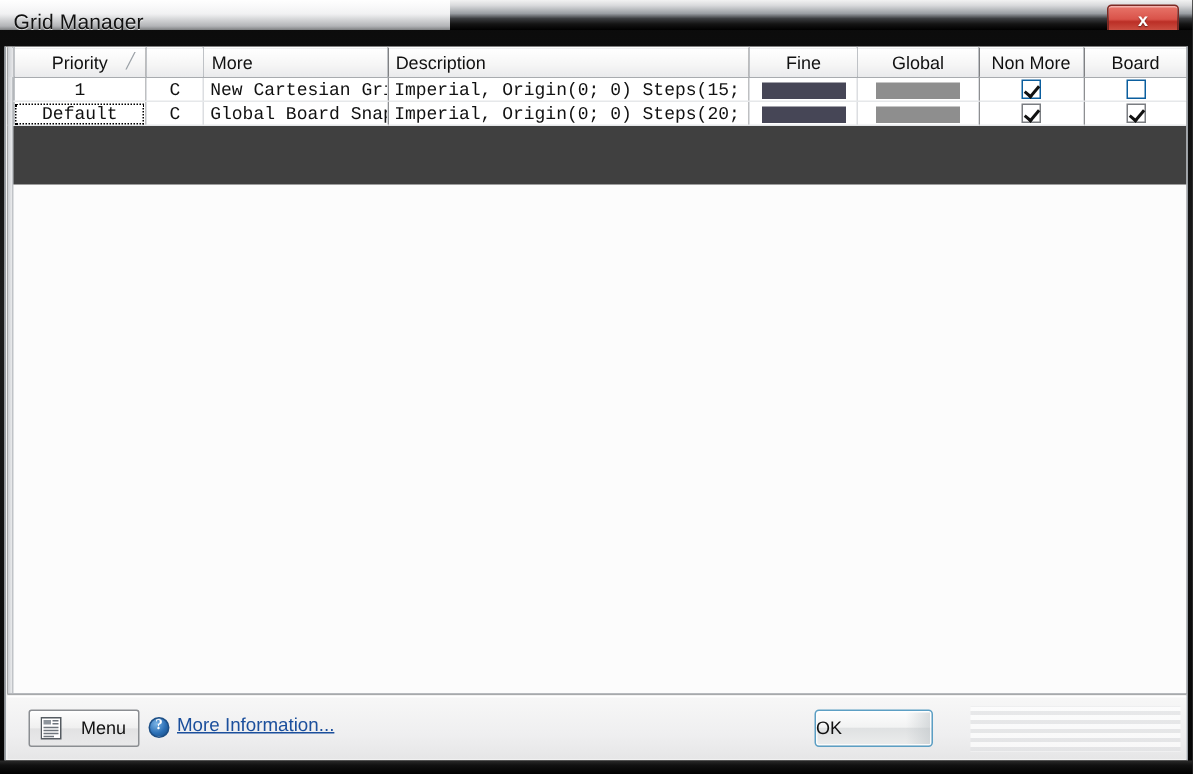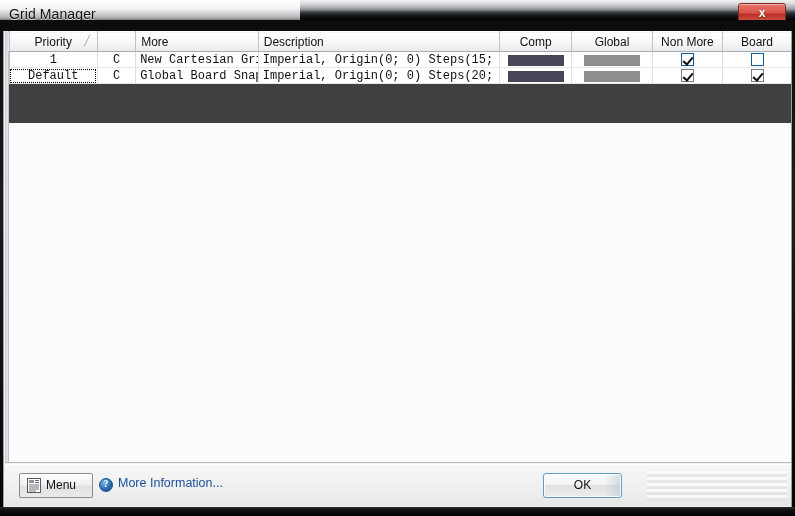--- a/index.html
+++ b/index.html
@@ -224,21 +224,21 @@
   }
   #menu-icon {
     position: absolute;
     left: 7px; top: 4px;
     width: 15px; height: 16px;
   }
   #menu-label {
     position: absolute;
     left: 26px; top: 4px;
     width: 46px;
-    text-align: left;
+    text-align: center;
     font-size: 12px;
     color: #111;
     font-family: "Liberation Sans", sans-serif;
   }
   #more-info {
     position: absolute;
     left: 94px; top: 13px;
     height: 16px;
     cursor: pointer;
   }
@@ -260,36 +260,37 @@
     color: #fff;
     font-family: "Liberation Serif", serif;
   }
   #more-info-label {
     position: absolute;
     left: 19px; top: -2px;
     font-size: 12.5px;
     color: #1b4f9c;
     white-space: nowrap;
     font-family: "Liberation Sans", sans-serif;
+    text-decoration: underline;
   }
   #ok-button {
     position: absolute;
     left: 538px; top: 8px;
     width: 79px; height: 25px;
     border: 1px solid #5c9fc4;
     border-radius: 3px;
     background: linear-gradient(180deg,#fdfdfd 0%, #f2f3f3 47%, #dfe1e2 50%, #eceded 100%);
     box-shadow: inset 0 0 0 1px rgba(255,255,255,.8);
     cursor: pointer;
     box-sizing: border-box;
   }
   #ok-label {
     position: absolute;
     left: 0; right: 0; top: 4px;
-    text-align: center;
+    text-align: left;
     font-size: 12px;
     color: #111;
     font-family: "Liberation Sans", sans-serif;
   }
   #ok-button .gloss {
     position: absolute;
     right: 1px; top: 1px;
     width: 16px; bottom: 1px;
     background: linear-gradient(90deg,rgba(255,255,255,0) 0%, rgba(190,196,200,.55) 100%);
   }
@@ -344,21 +345,21 @@
         <thead>
           <tr>
             <th style="border-right:1px solid #c0c3c7;background:linear-gradient(90deg,#c9ccd0,#e9eaec);"></th>
             <th class="c">
               <span>Priority</span>
               <span class="sortmark">╱</span>
             </th>
             <th class="c"></th>
             <th class="l">More</th>
             <th class="l">Description</th>
-            <th class="c">Comp</th>
+            <th class="c">Fine</th>
             <th class="c">Global</th>
             <th class="c">Non More</th>
             <th class="c" style="border-right:none">Board</th>
           </tr>
         </thead>
         <tbody>
 
           <tr class="selected">
             <td style="background:linear-gradient(90deg,#c9ccd0,#e9eaec);border-right:1px solid #c0c3c7;"></td>
             <td class="prio">1</td>

